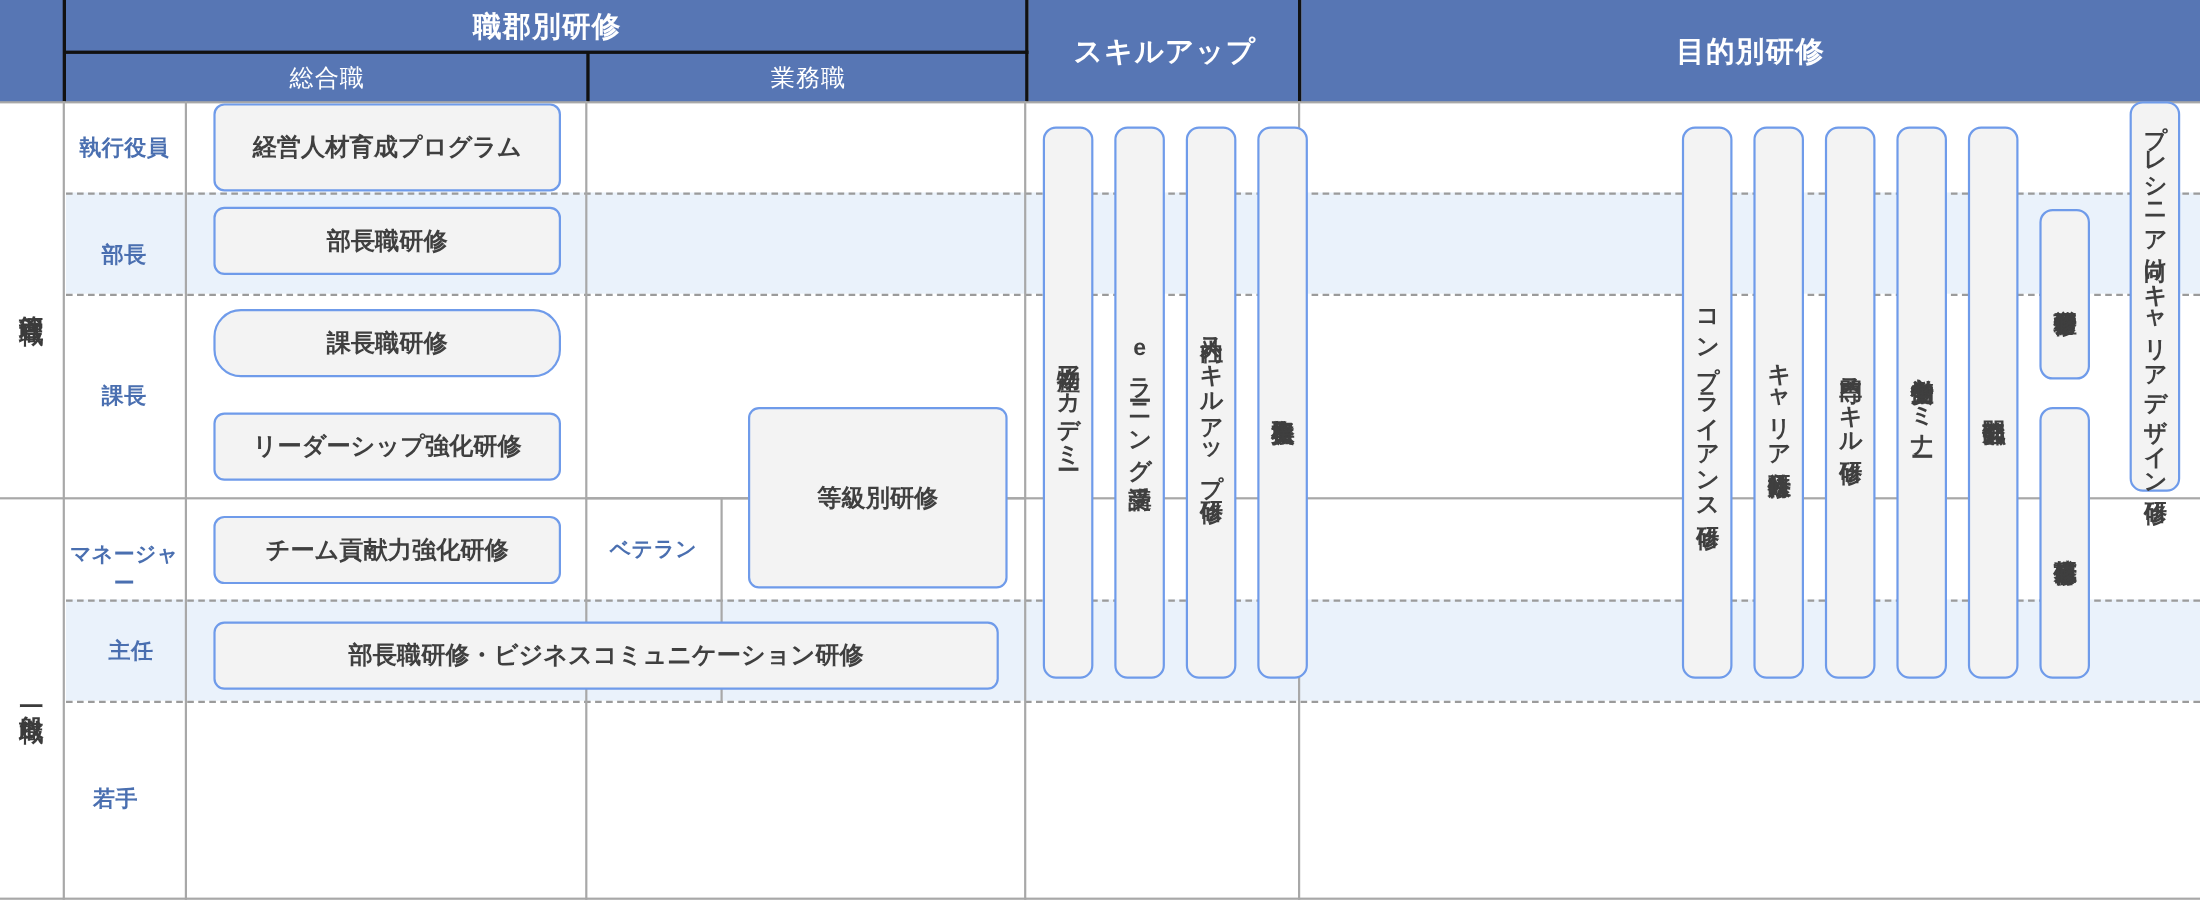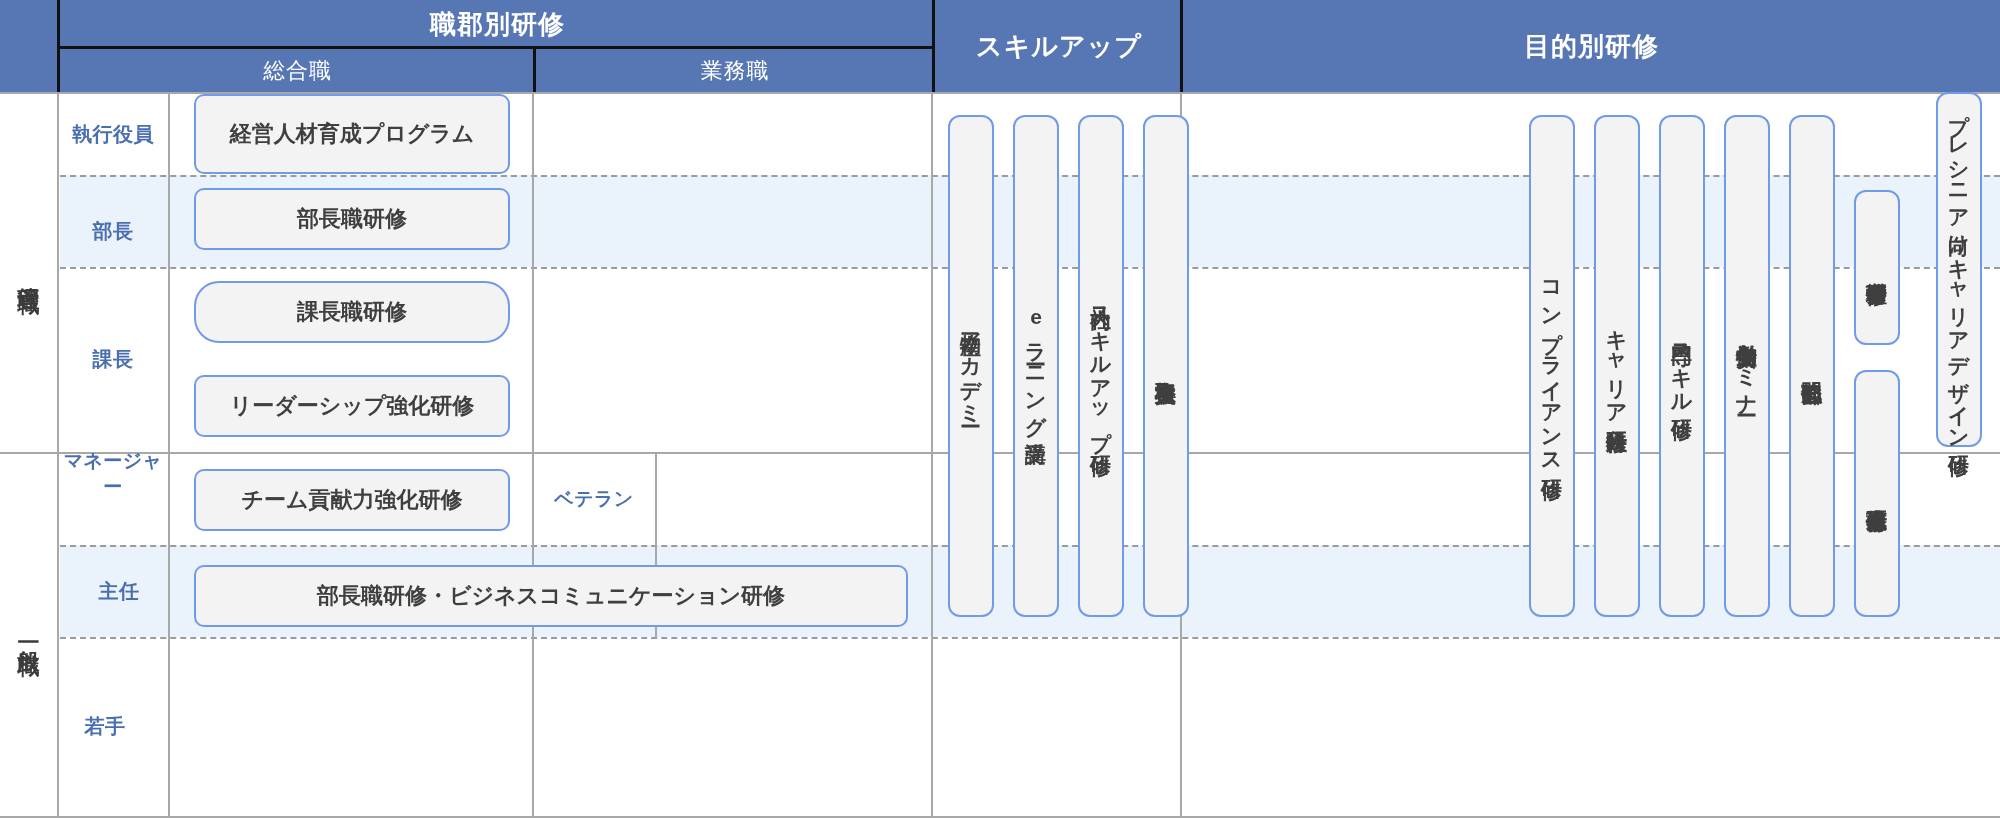--- a/index.html
+++ b/index.html
@@ -125,33 +125,34 @@
   <div class="vline" style="left:931px;top:92px;height:726px;"></div>
   <div class="vline" style="left:1180px;top:92px;height:726px;"></div>
   <div class="hline" style="left:532px;top:452px;width:400px;"></div>
 
   <div class="grouplabel" style="left:0;top:93px;width:57px;height:359px;">管理職</div>
   <div class="grouplabel" style="left:0;top:453px;width:57px;height:363px;">一般職</div>
 
   <div class="rowlabel" style="left:59px;top:93px;width:108px;height:82px;">執行役員</div>
   <div class="rowlabel" style="left:59px;top:175px;width:108px;height:92px;margin-top:10px;">部長</div>
   <div class="rowlabel" style="left:59px;top:267px;width:108px;height:185px;">課長</div>
-  <div class="rowlabel sm" style="left:59px;top:428px;width:108px;height:92px;">マネージャー</div>
+  <div class="rowlabel sm" style="left:59px;top:471px;width:108px;height:92px;">マネージャー</div>
   <div class="rowlabel" style="left:59px;top:545px;width:120px;height:92px;">主任</div>
   <div class="rowlabel" style="left:59px;top:637px;width:92px;height:179px;">若手</div>
 
   <div class="rowlabel sm" style="left:534px;top:453px;width:120px;height:92px;">ベテラン</div>
   <div class="rowlabel sm" style="left:534px;top:545px;width:120px;height:92px;">中堅</div>
 
   <div class="box" style="left:194px;top:94px;width:316px;height:80px;">経営人材育成プログラム</div>
   <div class="box" style="left:194px;top:188px;width:316px;height:62px;">部長職研修</div>
   <div class="box" style="left:194px;top:281px;width:316px;height:62px;border-radius:25px;">課長職研修</div>
   <div class="box" style="left:194px;top:469px;width:316px;height:62px;">チーム貢献力強化研修</div>
   <div class="box" style="left:194px;top:375px;width:316px;height:62px;">リーダーシップ強化研修</div>
 
+  <div class="box" style="left:680px;top:370px;width:236px;height:165px;">等級別研修</div>
 
   <div class="box" style="left:194px;top:565px;width:714px;height:62px;">部長職研修・ビジネスコミュニケーション研修</div>
 
   <div class="vbox" style="left:948px;top:115px;width:46px;height:502px;">物産アカデミー</div>
   <div class="vbox" style="left:1013px;top:115px;width:46px;height:502px;">eラーニング受講</div>
   <div class="vbox" style="left:1078px;top:115px;width:46px;height:502px;">社内スキルアップ研修</div>
   <div class="vbox" style="left:1143px;top:115px;width:46px;height:502px;">資格取得支援</div>
 
   <div class="vbox" style="left:1529px;top:115px;width:46px;height:502px;">コンプライアンス研修</div>
   <div class="vbox" style="left:1594px;top:115px;width:46px;height:502px;">キャリア入社時研修</div>

